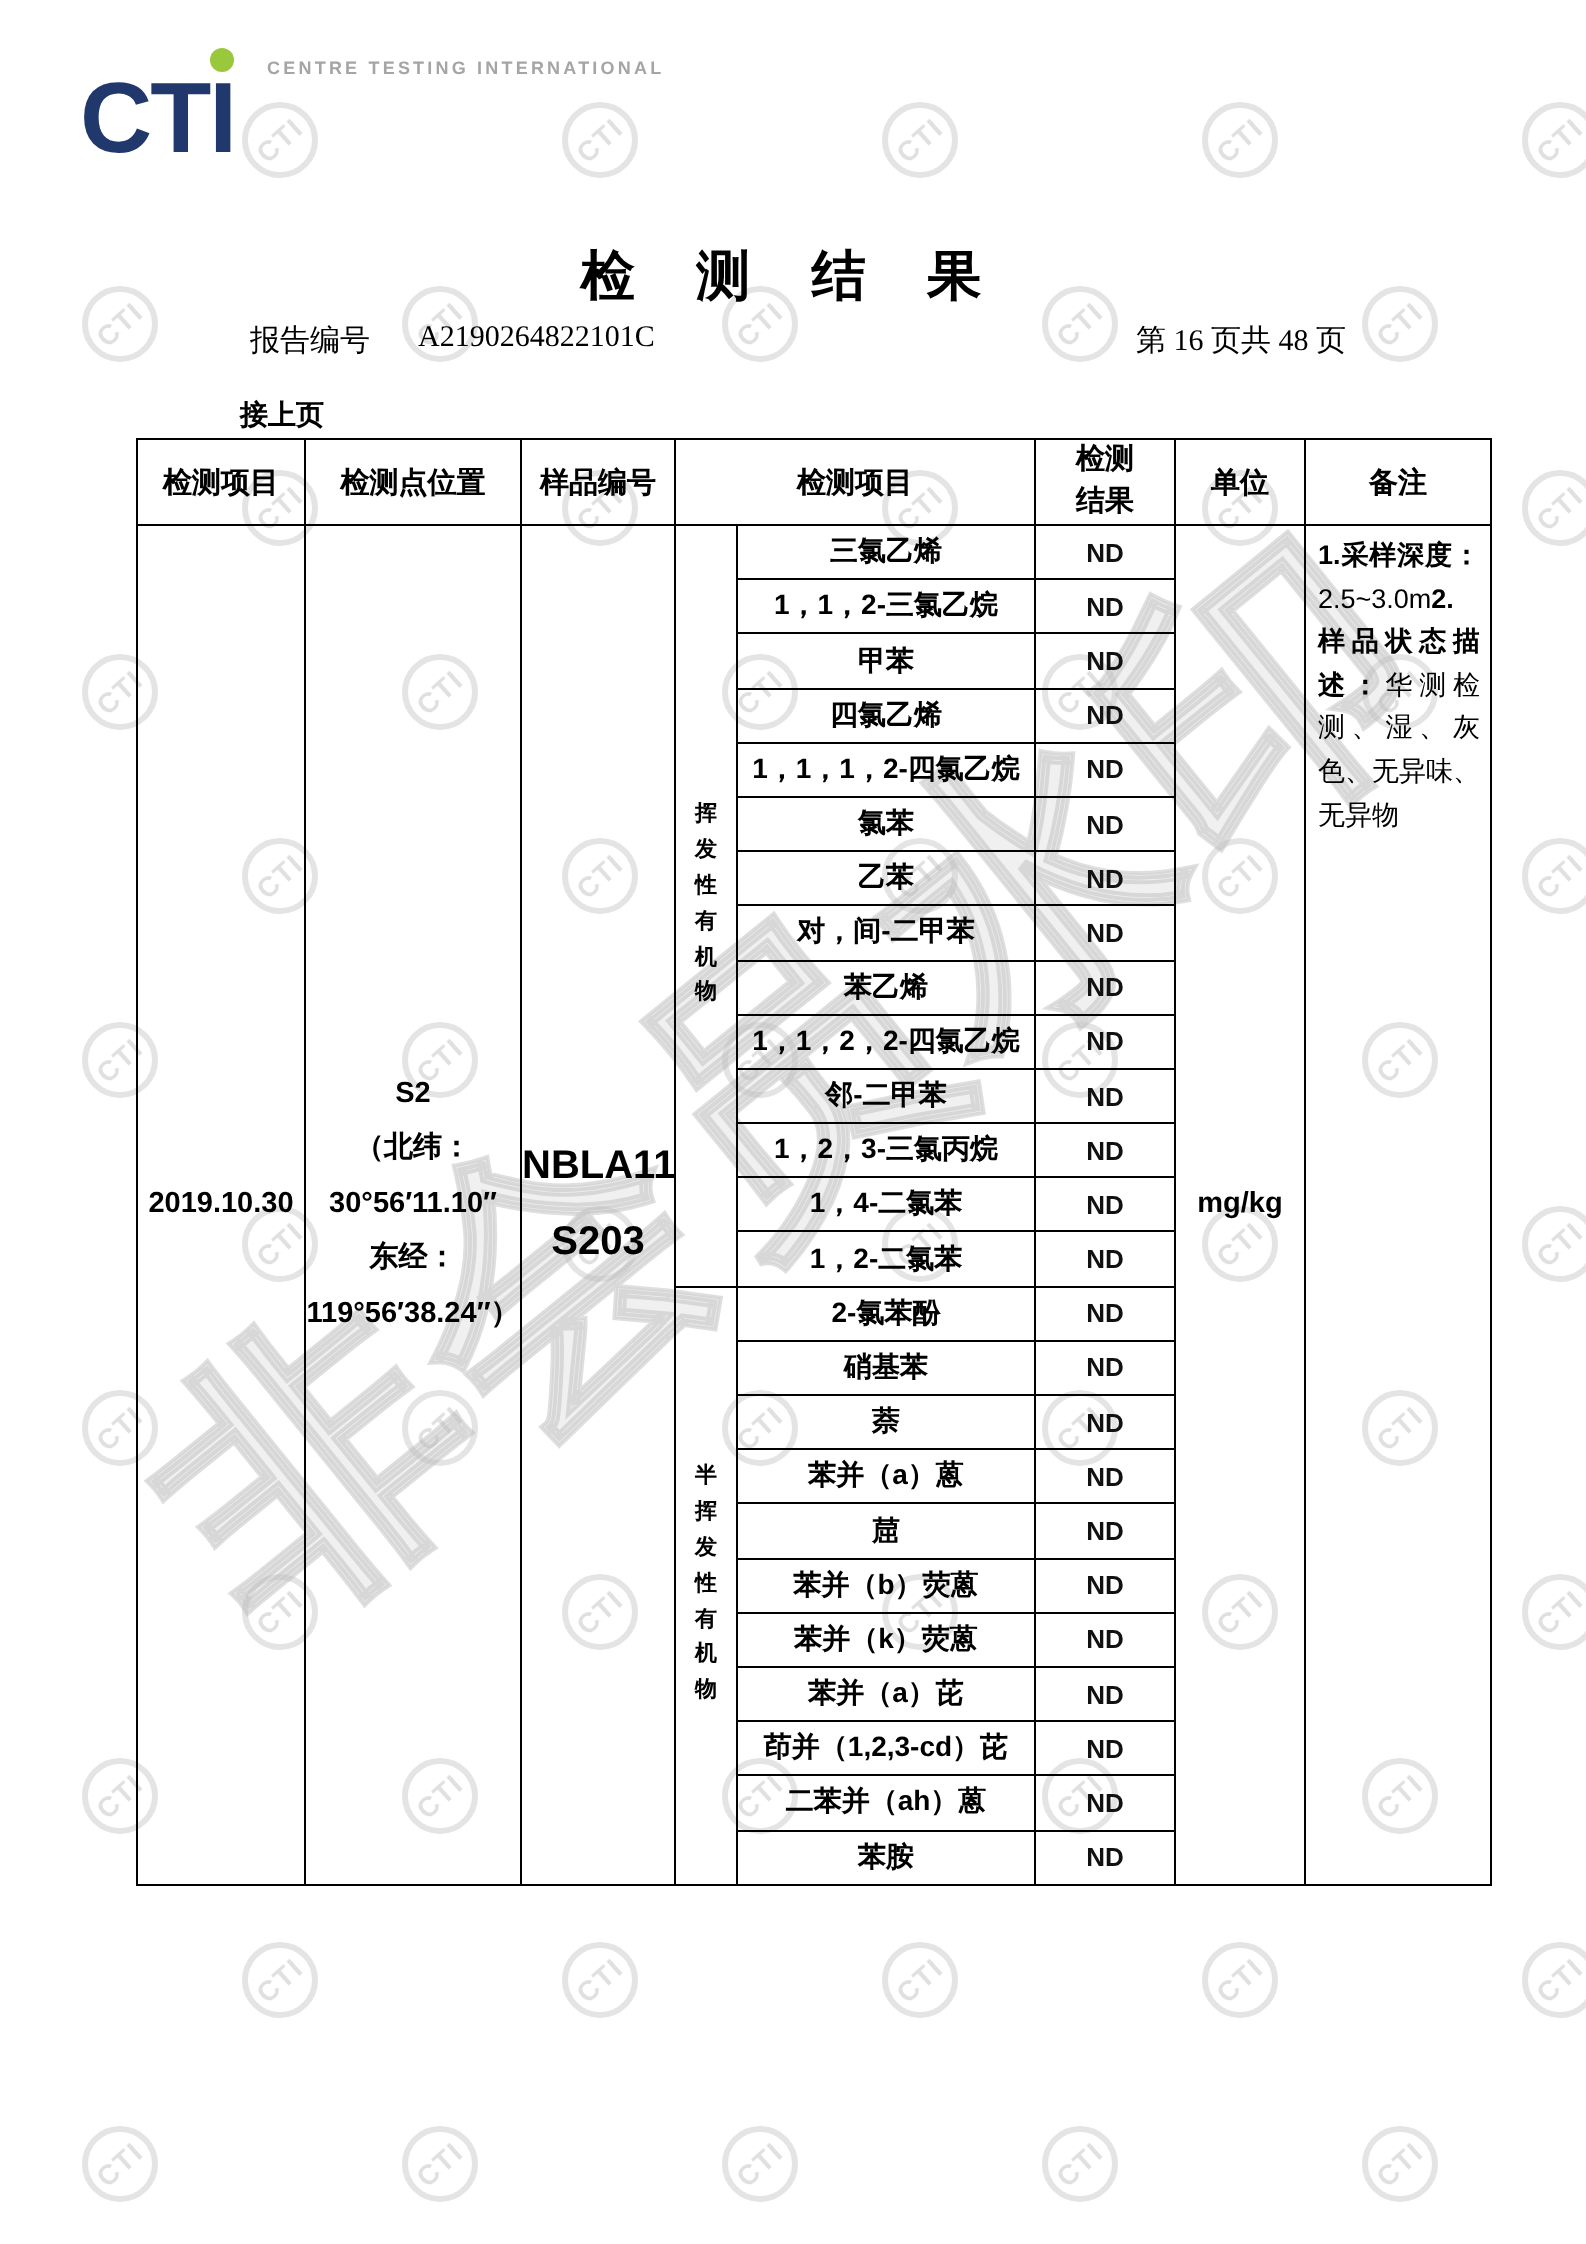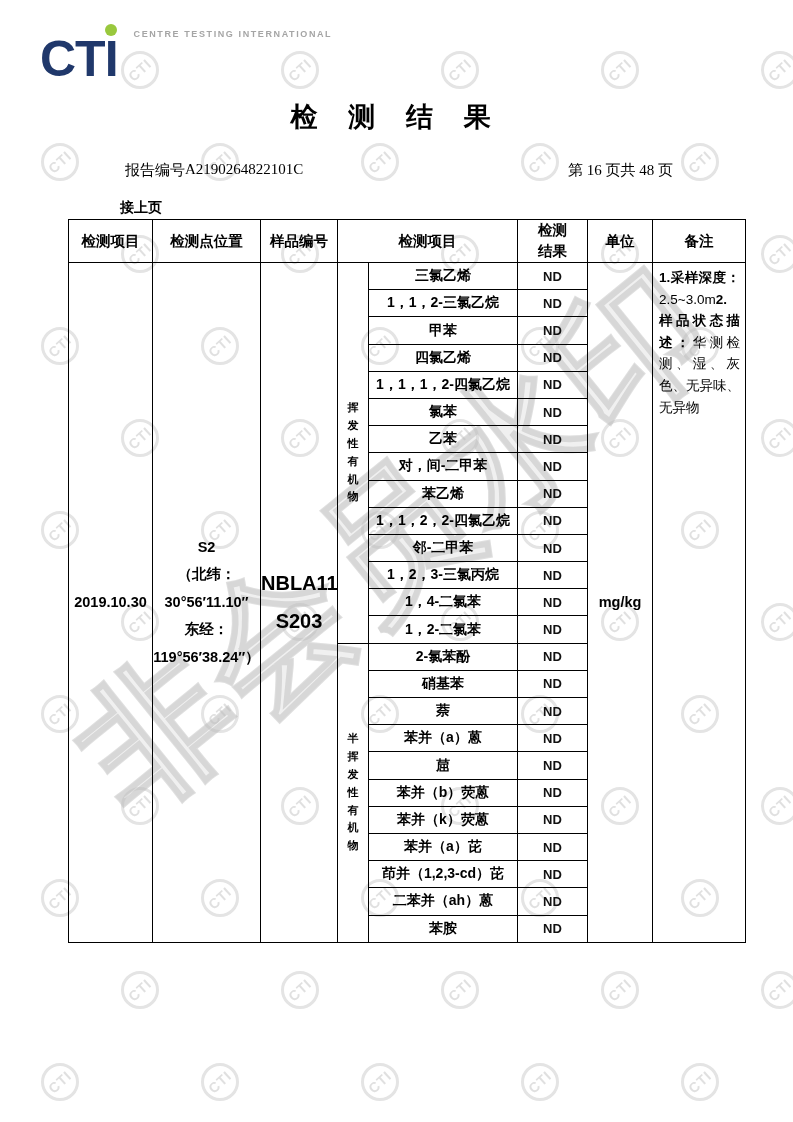--- a/index.html
+++ b/index.html
@@ -26,29 +26,29 @@
   }
   .content { position:relative; z-index:1; }
   
   .logo { position:absolute; top:26px; left:40px; display:flex; align-items:flex-start; gap:16px; }
   .logo-cti { position:relative; font-size:50px; font-weight:bold; color:#20386b; line-height:1; letter-spacing:-1px; padding-top:8px; }
   .logo-dot { position:absolute; right:1px; top:-2px; width:12px; height:12px; border-radius:50%; background:#99c83d; }
   .logo-cn { font-size:31px; color:#a9a9a9; font-weight:bold; letter-spacing:5px; line-height:1.1; margin-top:8px; }
   .logo-en { font-size:9px; color:#a5a5a5; letter-spacing:1.6px; margin-top:3px; font-weight:bold; }
   
   .page-title {
-    position:absolute; top:99px; left:0; width:100%; text-align:center;
+    position:absolute; top:120px; left:0; width:100%; text-align:center;
     font-size:27px; font-weight:600; letter-spacing:12px;
     font-family:"Liberation Serif", serif;
   }
   .meta {
     position:absolute; top:161px; left:68px; width:677px; display:flex;
     justify-content:space-between; font-size:15px; font-family:"Liberation Serif", serif;
   }
-  .meta-left { padding-left:57px; display:flex; }
+  .meta-left { padding-left:57px; display:flex; gap:24px; }
   .meta-right { padding-right:72px; }
   .continued { position:absolute; top:199px; left:120px; font-size:14px; font-weight:bold; }
   
   .table-wrap { position:absolute; top:219px; left:68px; }
   table { border-collapse:collapse; table-layout:fixed; width:677px; }
   th, td { border:1px solid #000; text-align:center; vertical-align:middle; overflow:hidden; padding:0; }
   th { height:42px; font-weight:bold; font-size:14.5px; }
   tbody tr { height:27.2px; }
   .two-line { display:inline-block; width:2.2em; line-height:1.45; }
   .c-date  { font-weight:600; font-size:14.5px; }

